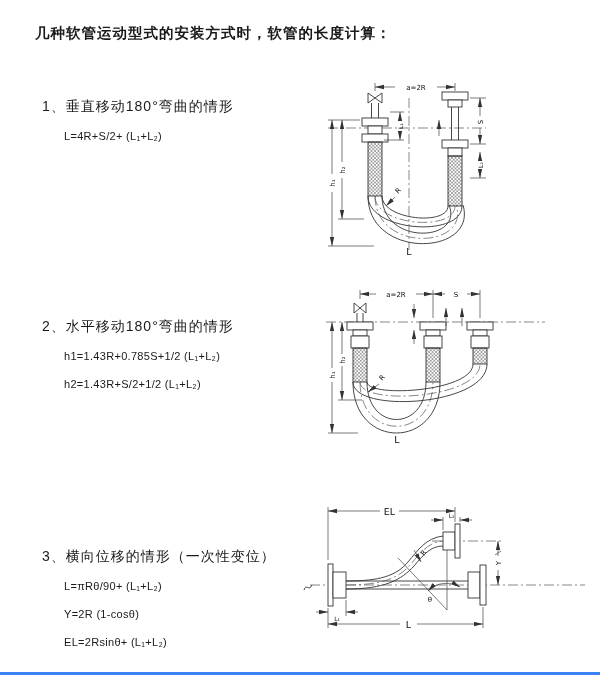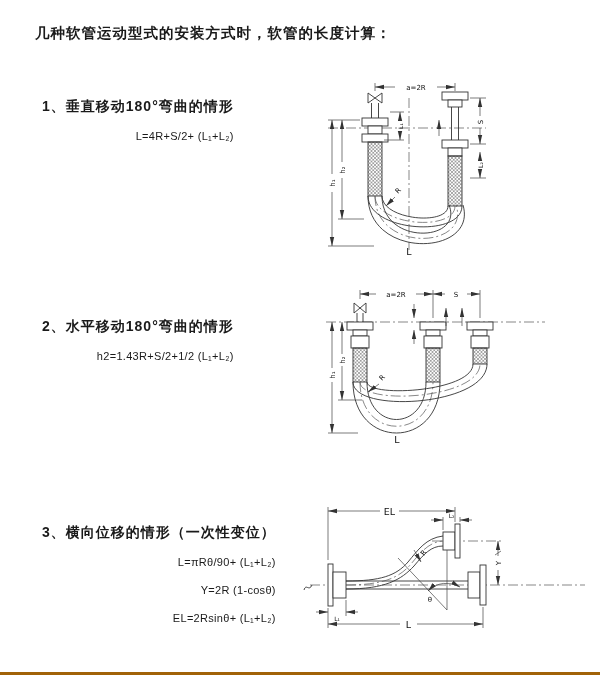--- a/index.html
+++ b/index.html
@@ -1,25 +1,25 @@
 <!DOCTYPE html>
 <html><head>
 <meta charset="utf-8">
 <style>
   html,body{margin:0;padding:0;background:#fff;}
   .page{
     position:relative;width:600px;height:675px;background:#ffffff;overflow:hidden;
     font-family:"Liberation Sans","DejaVu Sans",sans-serif;color:#1a1a1a;
-    border-bottom:3px solid #a16207;box-sizing:border-box;text-align:right;
+    border-bottom:3px solid #3b82f6;box-sizing:border-box;
   }
   .doc-title{
     position:absolute;left:35px;top:24px;font-size:14.5px;font-weight:700;letter-spacing:1px;
   }
   .sec{position:absolute;left:42px;}
-  .sec-heading{font-size:14px;font-weight:700;letter-spacing:1px;margin-bottom:6px;}
+  .sec-heading{font-size:14px;font-weight:400;letter-spacing:1px;margin-bottom:6px;}
   .formula{padding-left:22px;height:28px;line-height:28px;font-size:11px;font-weight:500;letter-spacing:.3px;}
   .diag{position:absolute;}
   
   .ln{stroke:#333;stroke-width:.9;fill:none;}
   .part{fill:#fff;stroke:#333;stroke-width:.9;}
   .dim{stroke:#444;stroke-width:.7;fill:none;}
   .cl{stroke:#555;stroke-width:.7;fill:none;stroke-dasharray:10 3 2 3;}
   svg text{fill:#111;font-family:"DejaVu Sans",sans-serif;}
   .dtx{font-size:7px;}
   .dtx6{font-size:6px;}
@@ -32,24 +32,25 @@
 
   <div class="doc-title">几种软管运动型式的安装方式时，软管的长度计算：</div>
 
   <div class="sec" style="top:98px;">
     <div class="sec-heading">1、垂直移动180°弯曲的情形</div>
     <div class="formula">L=4R+S/2+ (L₁+L₂)</div>
   </div>
 
   <div class="sec" style="top:318px;">
     <div class="sec-heading">2、水平移动180°弯曲的情形</div>
+    <div class="formula">h1=1.43R+0.785S+1/2 (L₁+L₂)</div>
     <div class="formula">h2=1.43R+S/2+1/2 (L₁+L₂)</div>
   </div>
 
-  <div class="sec" style="top:524px;">
+  <div class="sec" style="top:548px;">
     <div class="sec-heading">3、横向位移的情形（一次性变位）</div>
     <div class="formula">L=πRθ/90+ (L₁+L₂)</div>
     <div class="formula">Y=2R (1-cosθ)</div>
     <div class="formula">EL=2Rsinθ+ (L₁+L₂)</div>
   </div>
 
   <div class="diag" style="left:312px;top:74px;width:286px;height:182px;">
     <svg width="286" height="182" viewBox="0 0 286 182">
       <defs>
         <marker id="m1e" markerWidth="10" markerHeight="7" refX="9" refY="2.5" orient="auto" markerUnits="userSpaceOnUse">

